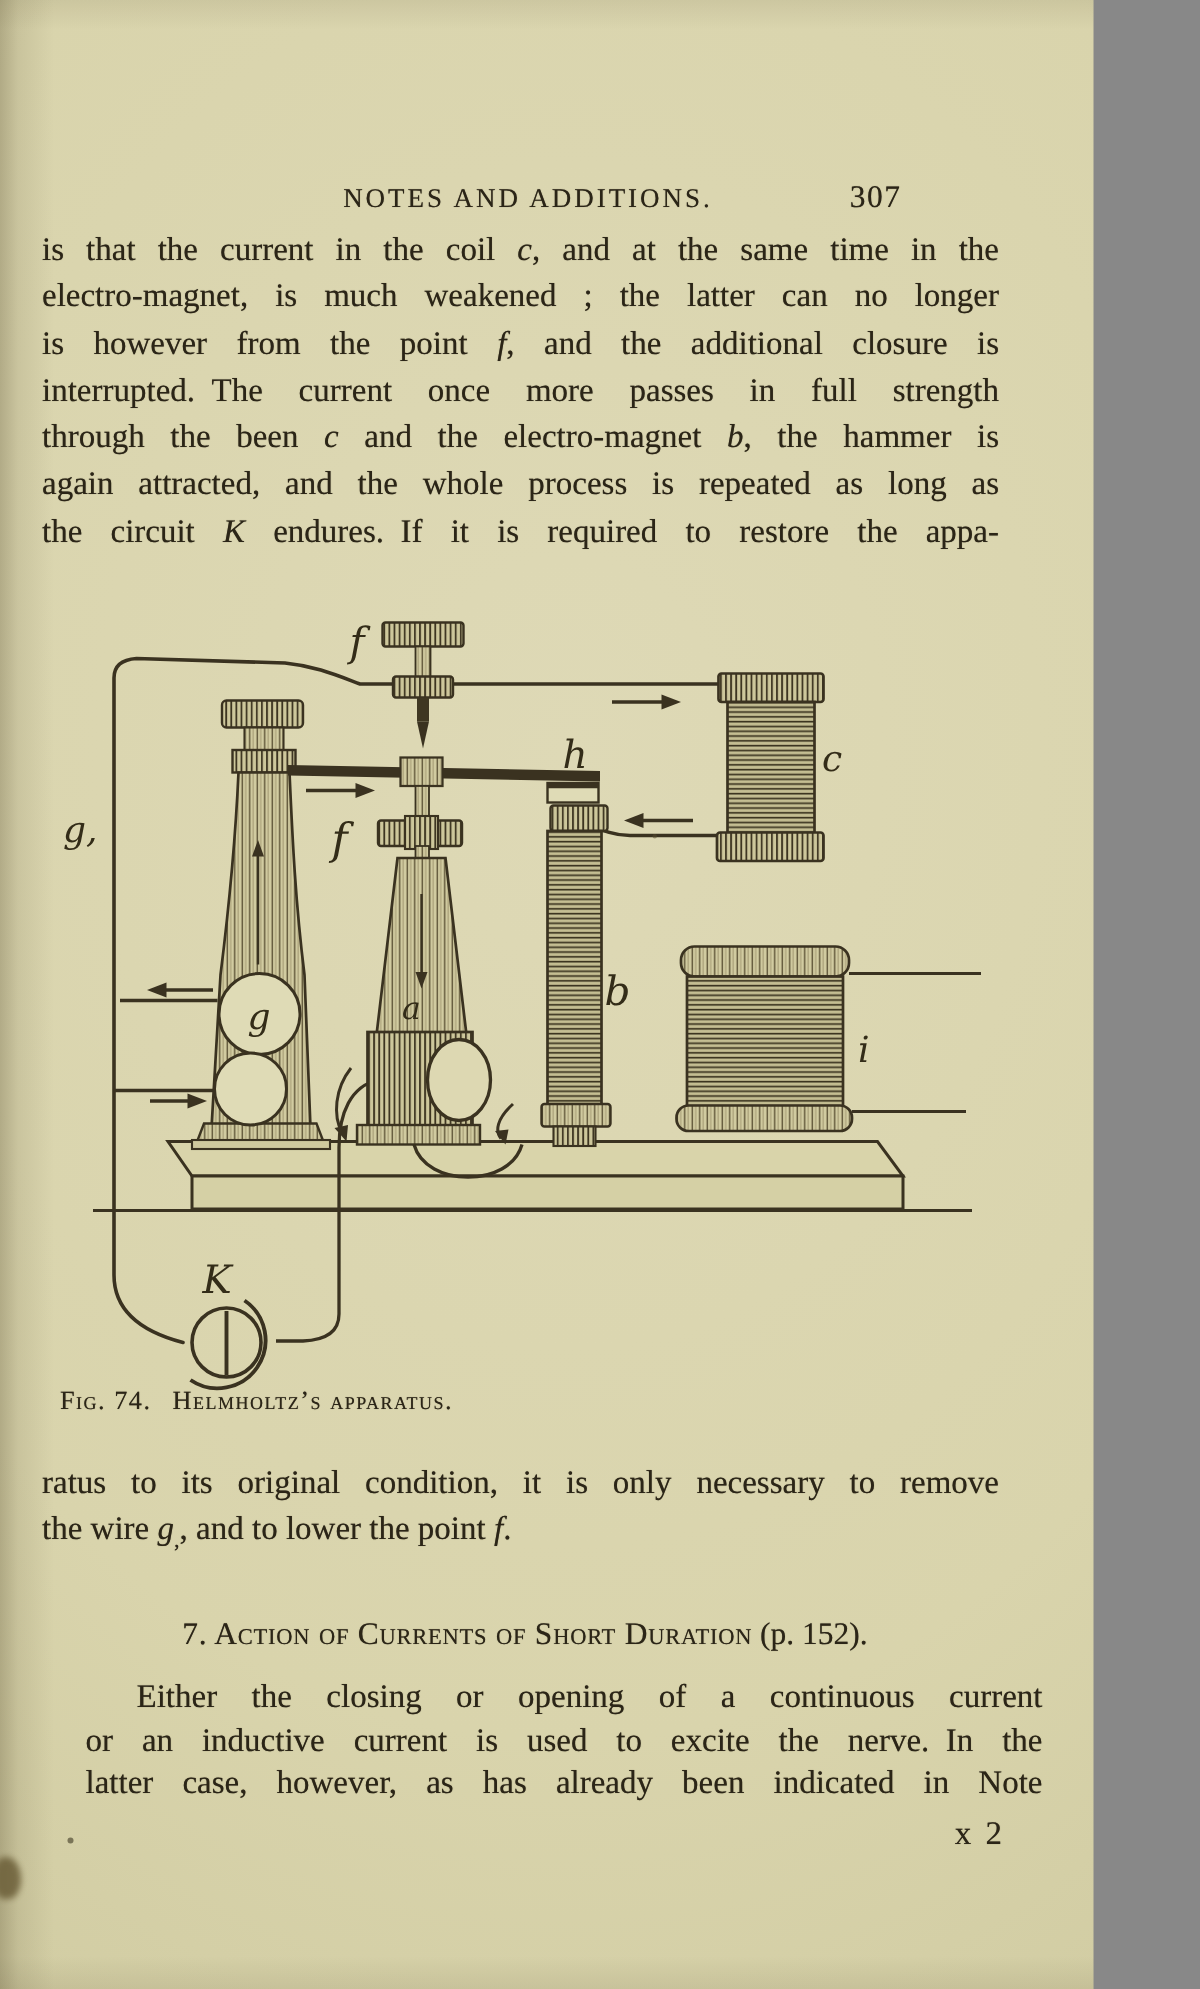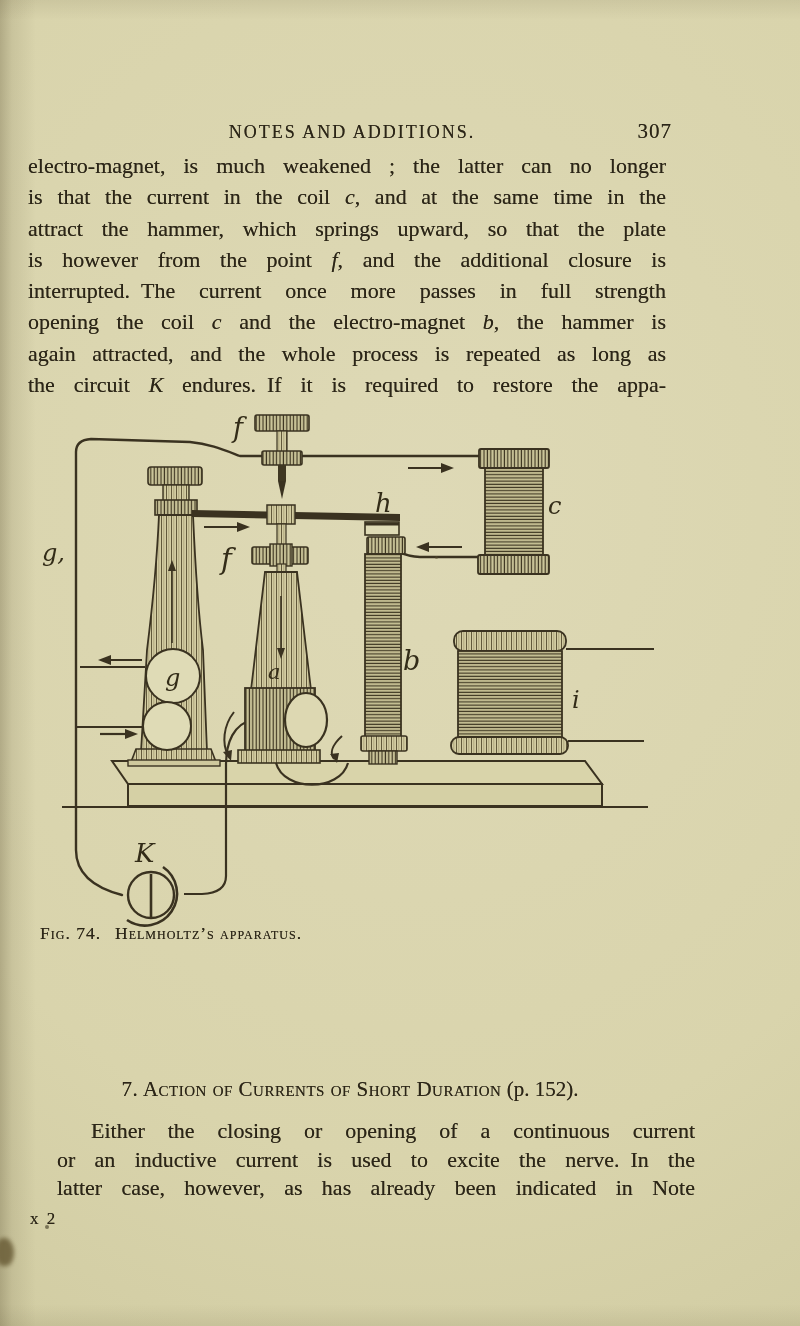--- a/index.html
+++ b/index.html
@@ -1,18 +1,18 @@
 <!DOCTYPE html>
 <html><head>
 <meta charset="utf-8">
 <style>
   html,body{margin:0;padding:0;background:#888;}
   .page{
     position:relative;
-    width:800px;height:1326px;
+    width:729px;height:1326px;
     overflow:hidden;
     font-family:"Liberation Serif","DejaVu Serif",serif;
     color:#2b2517;
     background:
       linear-gradient(90deg, rgba(84,74,44,.30), rgba(84,74,44,.12) 12px, rgba(84,74,44,0) 36px),
       linear-gradient(180deg, rgba(84,74,44,.10), rgba(84,74,44,0) 20px),
       linear-gradient(0deg, rgba(84,74,44,.10), rgba(84,74,44,0) 22px),
       radial-gradient(130% 90% at 52% 38%, #ded9b6 0%, #d9d4ac 55%, #cfcaa0 88%, #c7c298 100%);
   }
   .txt{ text-shadow:0 0 .5px rgba(43,37,23,.65); }
@@ -28,45 +28,44 @@
   .line.ind{ padding-left:34px; }
   .it{ font-style:italic; }
   .sub{ vertical-align:sub; font-size:.68em; }
   .fig{ position:absolute; left:38px; top:403px; width:634px; height:550px; }
   .caption{ position:absolute; left:40px; top:923px; width:545px; text-align:left;
     font-variant:small-caps; font-size:17.5px; letter-spacing:1px; }
   .caption .cap-label{ margin-right:14px; }
   .section-head{ position:absolute; left:30px; top:1077px; width:640px; text-align:center;
     font-size:21px; }
   .sc{ font-variant:small-caps; letter-spacing:.5px;font-family:Liberation Serif, serif; }
-  .signature{ position:absolute; left:30px; top:1209px; width:640px; text-align:left;
-    font-size:17px; letter-spacing:2px;font-family:Liberation Serif, serif; }
+  .signature{ position:absolute; left:30px; top:1209px; width:640px; text-align:right;
+    font-size:22px; letter-spacing:2px;font-family:Liberation Serif, serif; }
   .blemish1{ position:absolute; left:-4px; top:1238px; width:18px; height:28px;
     background:#6b5e38; border-radius:50% 70% 60% 50%; filter:blur(2px); opacity:.85; }
   .speck1{ position:absolute; left:45px; top:1225px; width:4px; height:4px;
     background:#4a432c; border-radius:50%; opacity:.65; }
   .speck2{ position:absolute; left:435px; top:556px; width:3px; height:3px;
     background:#544a2e; border-radius:50%; opacity:.5; }
   svg text{ font-family:"DejaVu Serif","Liberation Serif",serif; font-style:italic; fill:#332c18; }
 </style>
 </head>
 <body>
 
 <div class="page">
 
   <div class="header-row txt">NOTES AND ADDITIONS.</div>
   <div class="page-num txt">307</div>
 
   <div class="para p1 txt">
+    <div class="line"><span>is that the current in the coil </span><span class="it">c</span><span>, and at the same time in the</span></div>
     <div class="line"><span>electro-magnet, is much weakened ; the latter can no longer</span></div>
-    <div class="line"><span>is that the current in the coil </span><span class="it">c</span><span>, and at the same time in the</span></div>
-    <div class="line"><span>attract the hammer, which springs upward, so that the plate</span></div>
     <div class="line"><span>is however from the point </span><span class="it">f</span><span>, and the additional closure is</span></div>
     <div class="line"><span>interrupted. The current once more passes in full strength</span></div>
-    <div class="line"><span>opening the coil </span><span class="it">c</span><span> and the electro-magnet </span><span class="it">b</span><span>, the hammer is</span></div>
+    <div class="line"><span>through the been </span><span class="it">c</span><span> and the electro-magnet </span><span class="it">b</span><span>, the hammer is</span></div>
     <div class="line"><span>again attracted, and the whole process is repeated as long as</span></div>
     <div class="line"><span>the circuit </span><span class="it">K</span><span> endures. If it is required to restore the appa-</span></div>
   </div>
 
   <div class="fig">
   <svg width="634" height="550" viewBox="38 403 634 550" xmlns="http://www.w3.org/2000/svg">
     <defs>
       <pattern id="coil" width="3.2" height="3.2" patternUnits="userSpaceOnUse">
         <rect width="3.2" height="3.2" fill="#c4be92"></rect>
         <line x1="0" y1="1.1" x2="3.2" y2="1.1" stroke="#38311d" stroke-width="1.1"></line>
@@ -198,20 +197,24 @@
     <text x="548" y="514" font-size="24">c</text>
     <text x="572" y="708" font-size="24">i</text>
     <text x="135" y="862" font-size="26">K</text>
   </svg>
   </div>
 
   <div class="caption txt">
     <span class="cap-label">Fig. 74.</span><span>Helmholtz’s apparatus.</span>
   </div>
 
+  <div class="para p2 txt">
+    <div class="line"><span>ratus to its original condition, it is only necessary to remove</span></div>
+    <div class="line noj"><span>the wire </span><span class="it">g</span><span class="sub">,</span><span>, and to lower the point </span><span class="it">f</span><span>.</span></div>
+  </div>
 
   <div class="section-head txt">
     <span class="sc">7. Action of Currents of Short Duration</span><span> (p. 152).</span>
   </div>
 
   <div class="para p3 txt">
     <div class="line ind"><span>Either the closing or opening of a continuous current</span></div>
     <div class="line"><span>or an inductive current is used to excite the nerve. In the</span></div>
     <div class="line"><span>latter case, however, as has already been indicated in Note</span></div>
   </div>

